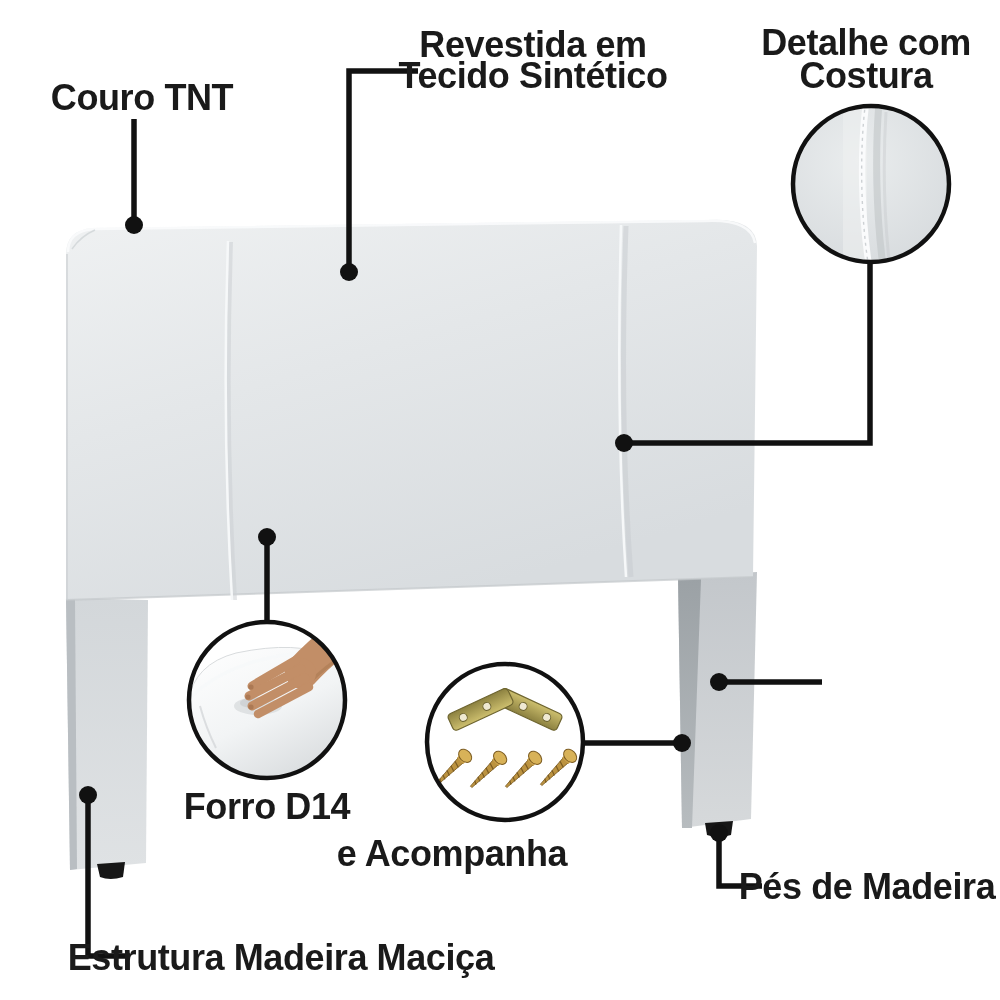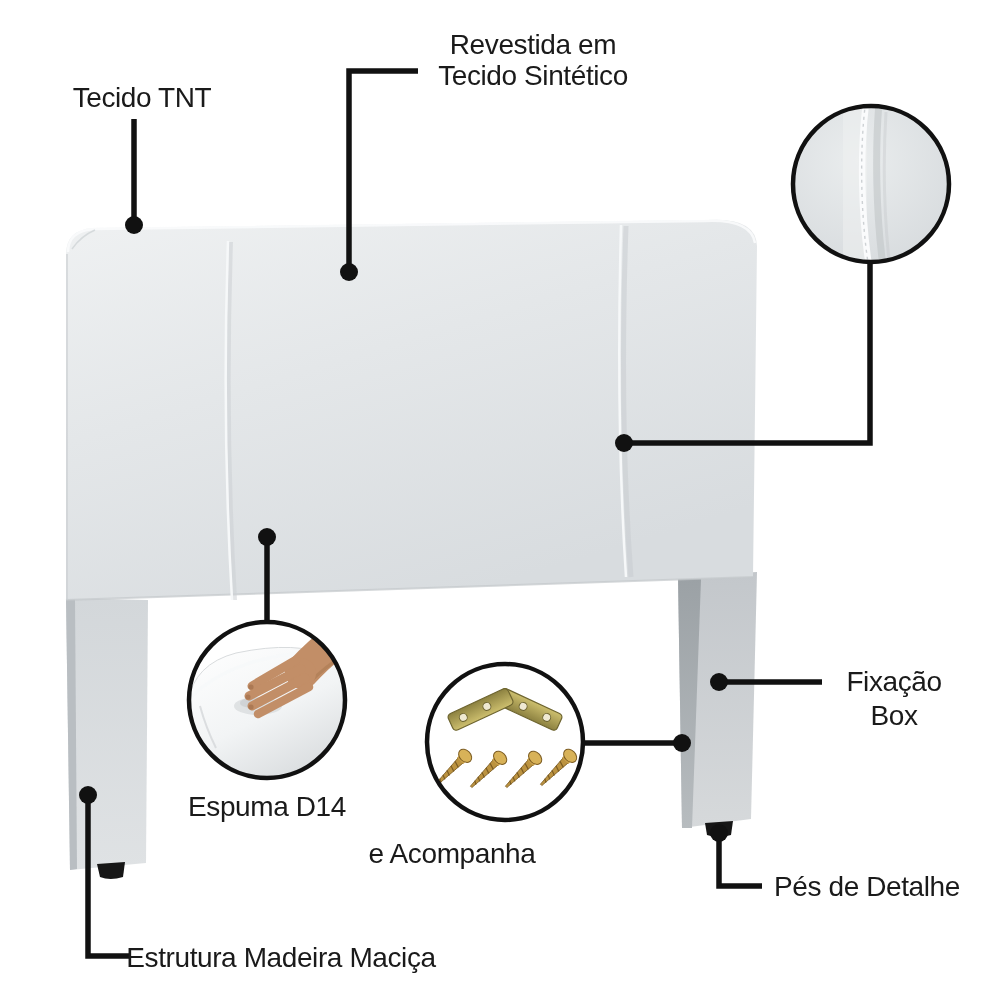--- a/index.html
+++ b/index.html
@@ -4,22 +4,22 @@
 <style>
   html,body{margin:0;padding:0;}
   body{
     width:1000px;height:1000px;background:#ffffff;
     font-family:"Liberation Sans",sans-serif;
     -webkit-font-smoothing:antialiased;
   }
   .stage{position:relative;width:1000px;height:1000px;overflow:hidden;background:#fff;}
   .stage svg{position:absolute;left:0;top:0;}
   .label{
-    position:absolute;font-weight:400;color:var(--text,#1a1a1a);
-    font-size:28px;letter-spacing:-0.4px;white-space:nowrap;
+    position:absolute;font-weight:700;color:var(--text,#1a1a1a);
+    font-size:36px;letter-spacing:-0.4px;white-space:nowrap;
     text-align:center;line-height:31px;
   }
   .center{transform:translate(-50%,-50%);}
   .topc{transform:translateX(-50%);}
   .lh33{line-height:33px;}
   .lh34{line-height:34px;}
   .lh35{line-height:35px;}
   .ln{fill:none;stroke:var(--line,#111111);stroke-width:5.5;stroke-linejoin:miter;}
   .dot{fill:var(--line,#111111);}
   .circ{fill:none;stroke:var(--line,#111111);stroke-width:4.5;}
@@ -209,43 +209,43 @@
             <rect x="-4.5" y="-17" width="9" height="4" fill="#caa14a"></rect>
             <ellipse cx="0" cy="-20" rx="7.5" ry="5.5" fill="#d8b258" stroke="#7c5c22" stroke-width="1"></ellipse>
           </g>
         </g>
       </g>
       <circle class="circ" cx="505" cy="742" r="78"></circle>
     </g>
   </svg>
 
   <div class="label center" style="left:142px;top:97px;">
-    <span>Tecido TNT</span>
+    <span>Couro TNT</span>
   </div>
 
   <div class="label topc" style="left:533px;top:29px;">
     <div>Revestida em</div>
     <div>Tecido Sintético</div>
   </div>
 
+  <div class="label topc lh33" style="left:866px;top:26px;">
+    <div>Detalhe com</div>
+    <div>Costura</div>
+  </div>
 
   <div class="label center" style="left:267px;top:806px;">
-    <span>Espuma D14</span>
+    <span>Forro D14</span>
   </div>
 
   <div class="label topc lh35" style="left:452px;top:836px;">
     <div>e Acompanha</div>
   </div>
 
-  <div class="label topc lh34" style="left:894px;top:665px;">
-    <div>Fixação</div>
-    <div>Box</div>
-  </div>
 
   <div class="label center" style="left:867px;top:886px;">
-    <span>Pés de Detalhe</span>
+    <span>Pés de Madeira</span>
   </div>
 
   <div class="label center" style="left:281px;top:957px;">
     <span>Estrutura Madeira Maciça</span>
   </div>
 
 </div>
 
 </body></html>

